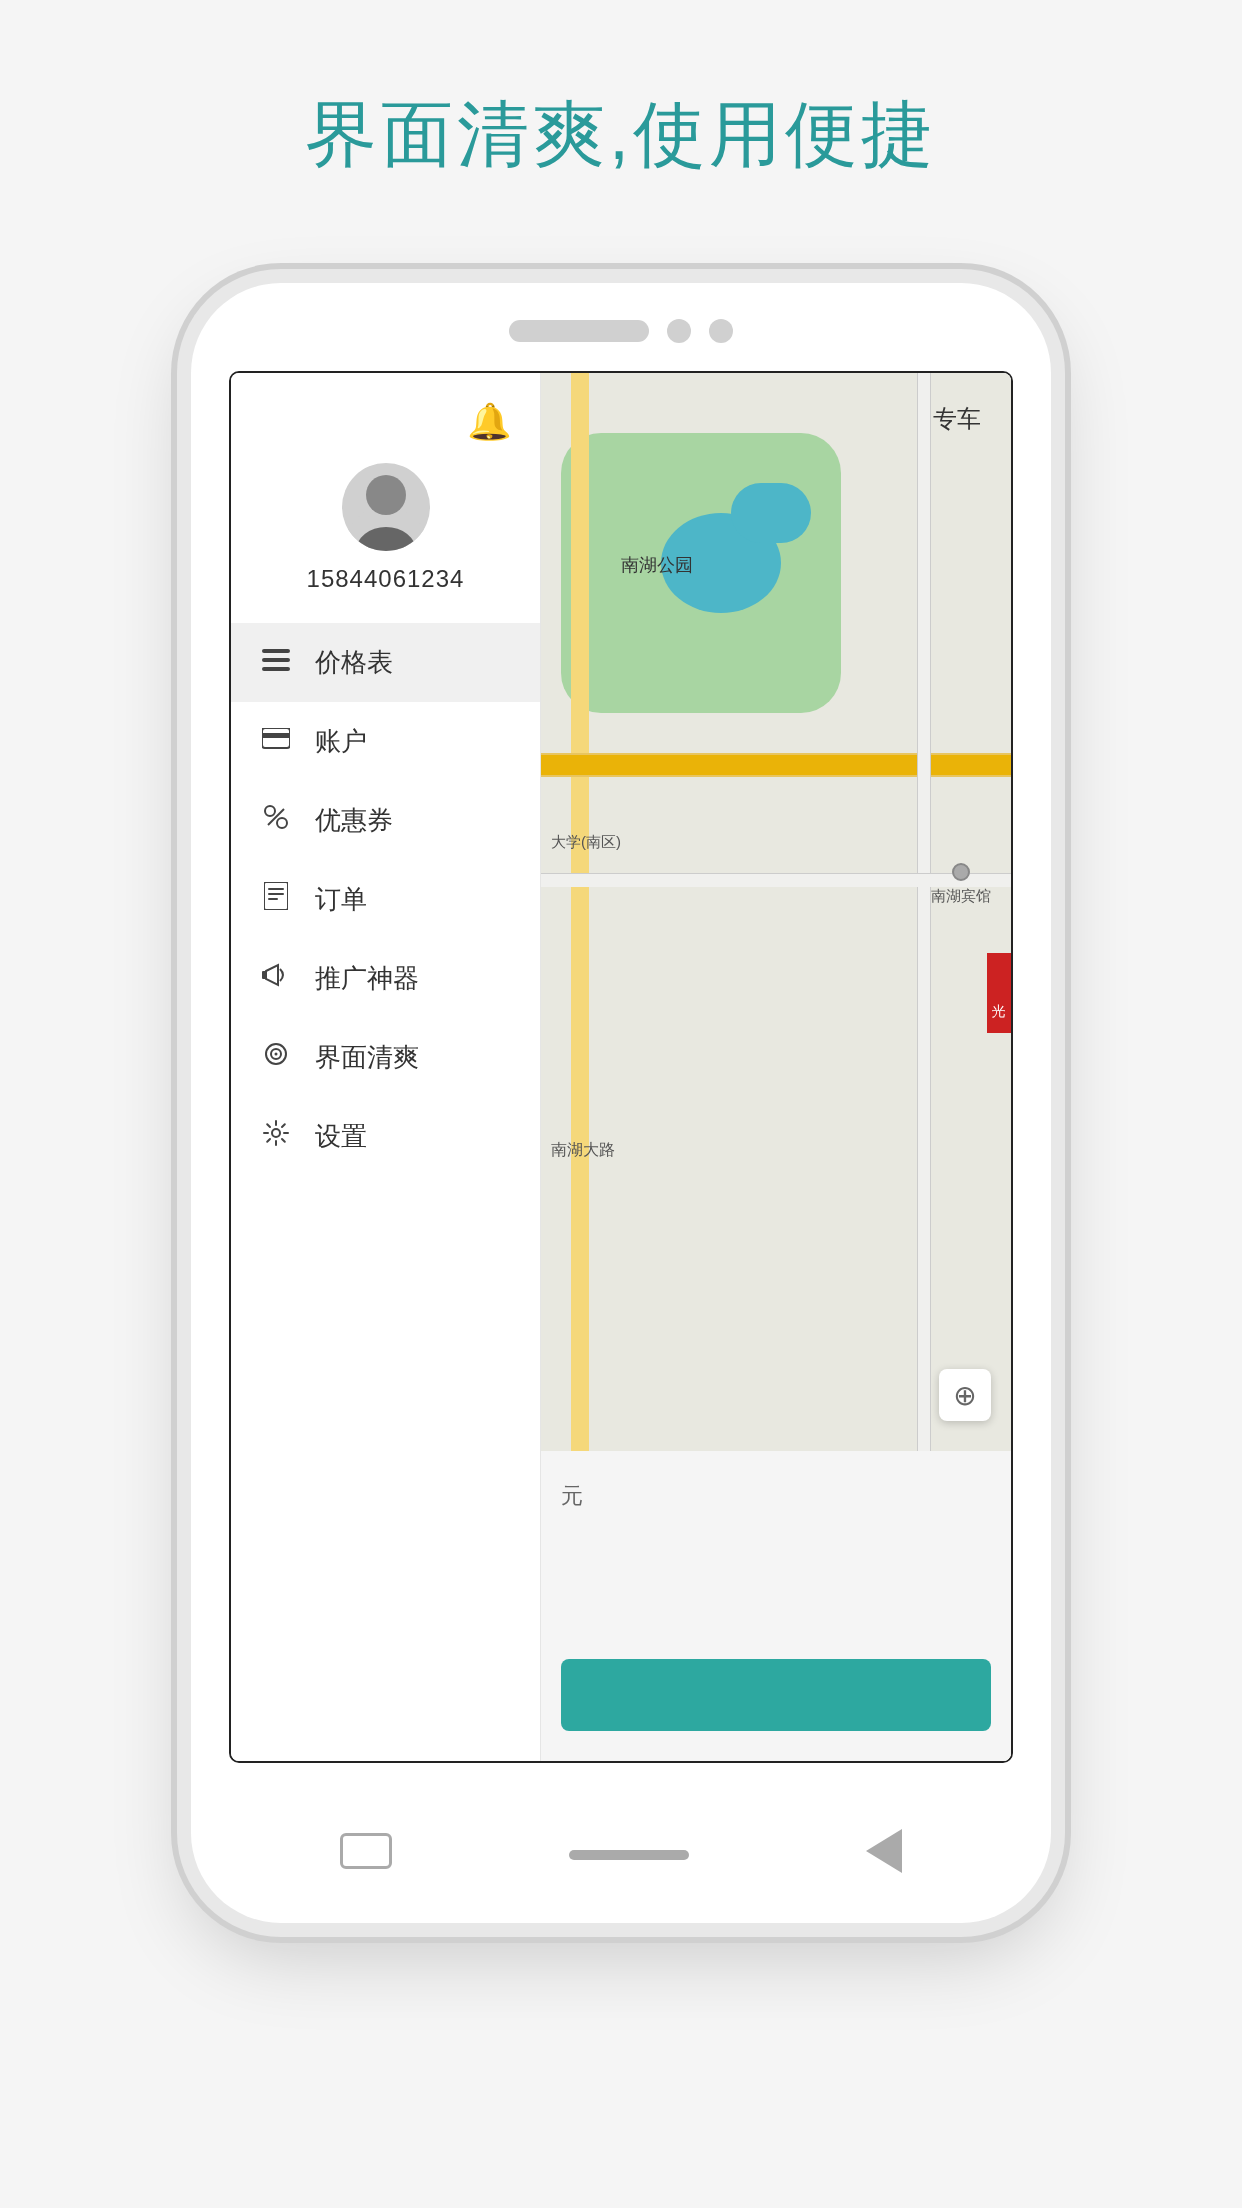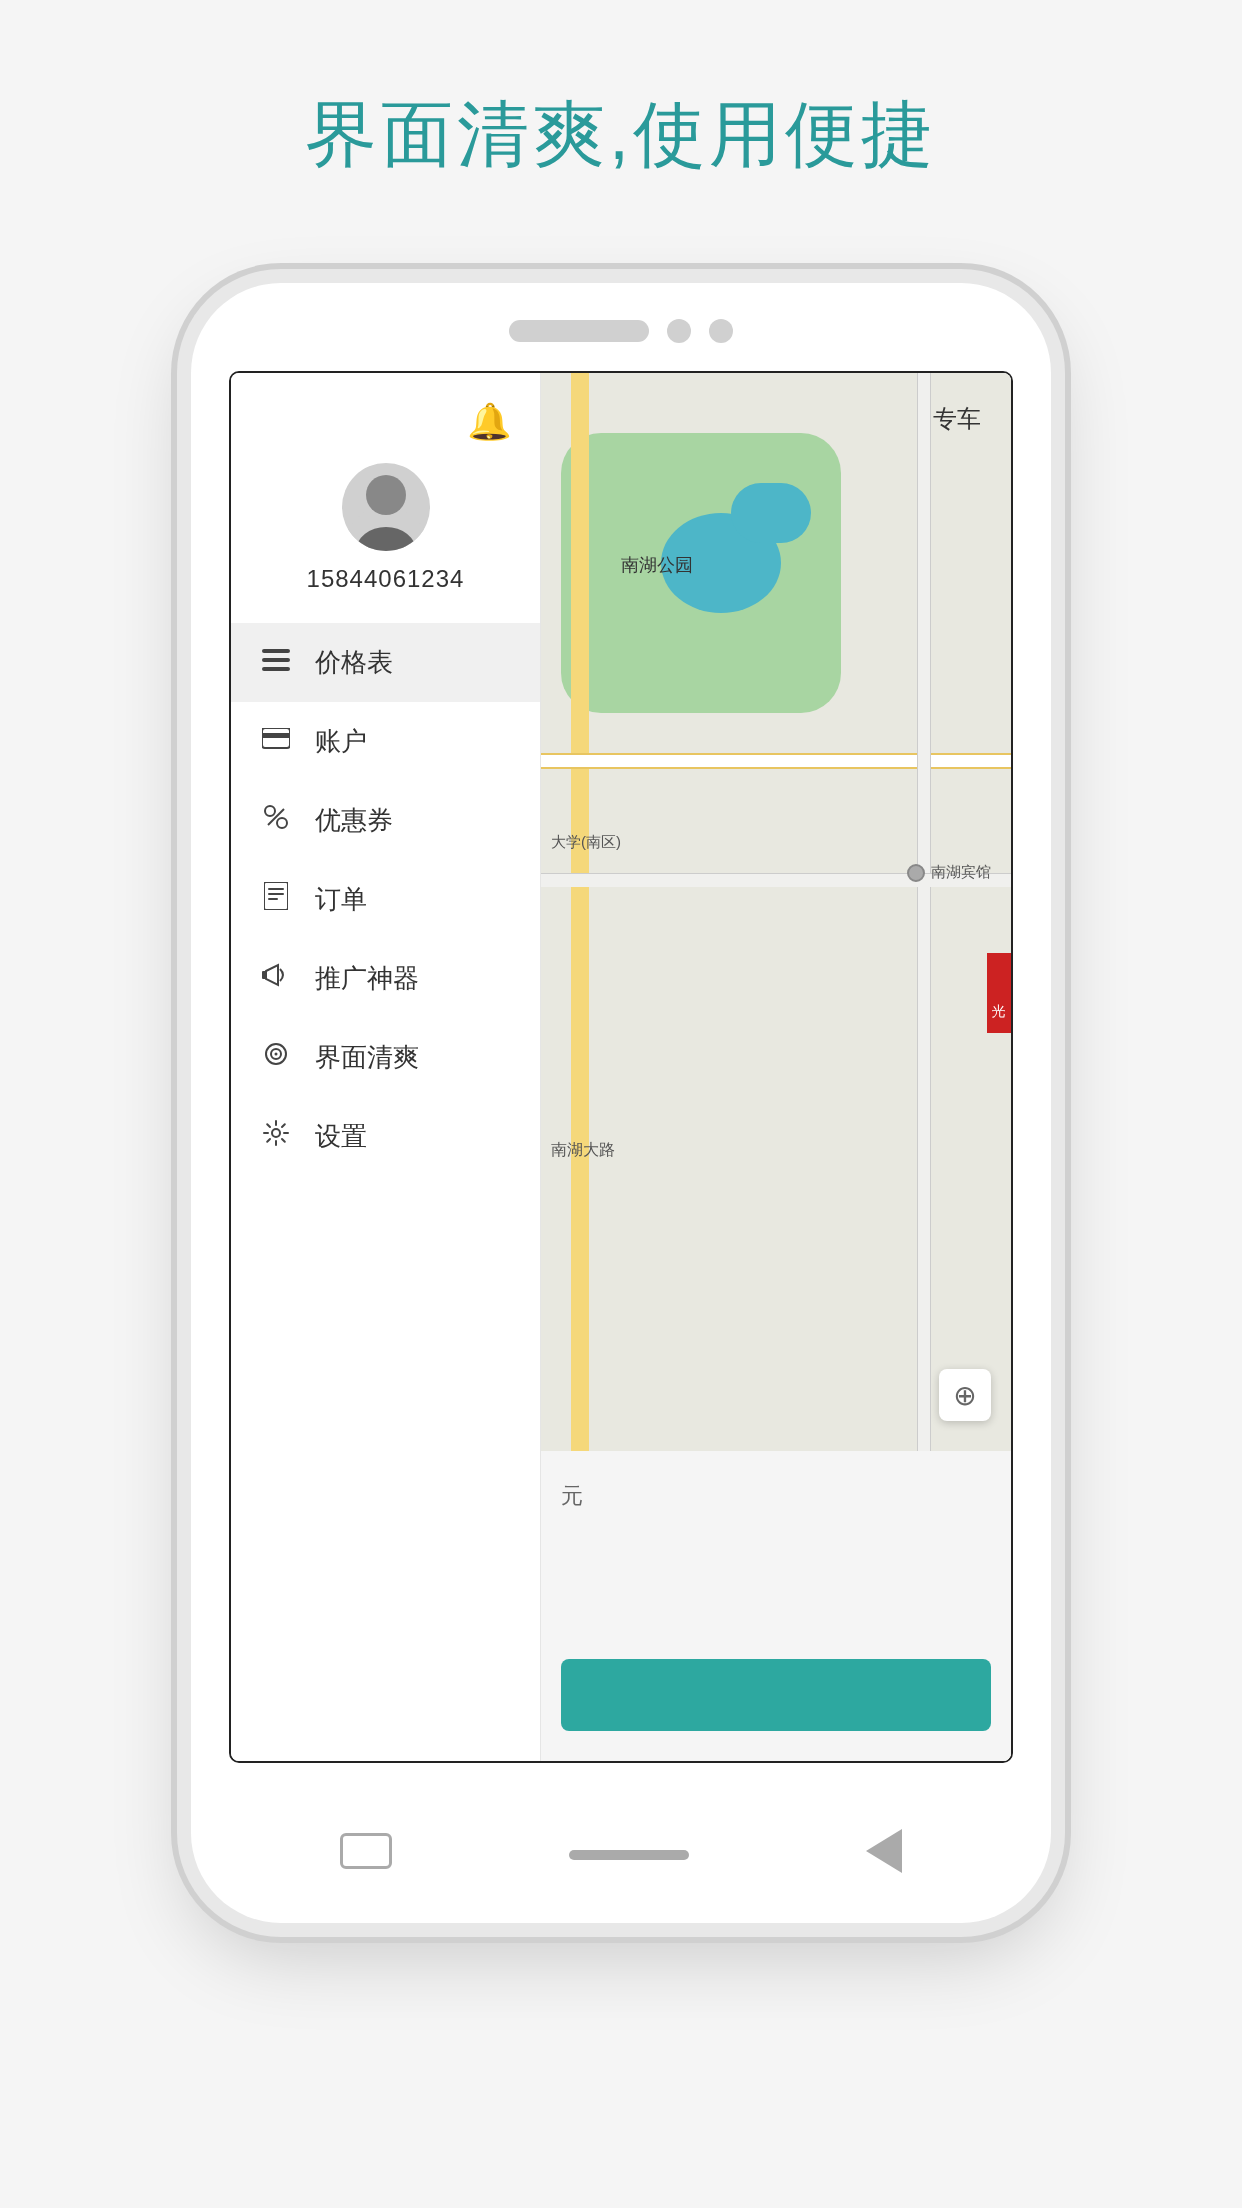--- a/index.html
+++ b/index.html
@@ -229,22 +229,22 @@
       font-weight: 400;
       white-space: nowrap;
     }
 
     
     .road-h1 {
       position: absolute;
       top: 380px;
       left: 0;
       right: 0;
-      height: 16px;
-      background: #ffffff;
+      height: 24px;
+      background: #eab308;
       border-top: 2px solid #e8c560;
       border-bottom: 2px solid #e8c560;
     }
 
     .road-h1-label {
       position: absolute;
       top: 385px;
       left: 10px;
       font-size: 16px;
       color: #555;
@@ -294,20 +294,21 @@
     .poi-binguan {
       position: absolute;
       top: 490px;
       right: 20px;
       font-size: 15px;
       color: #555;
       white-space: nowrap;
       display: flex;
       align-items: center;
       gap: 6px;
+      flex-direction: column;
     }
 
     .poi-dot {
       width: 18px;
       height: 18px;
       background: #aaa;
       border-radius: 50%;
       border: 2px solid #888;
       flex-shrink: 0;
     }

